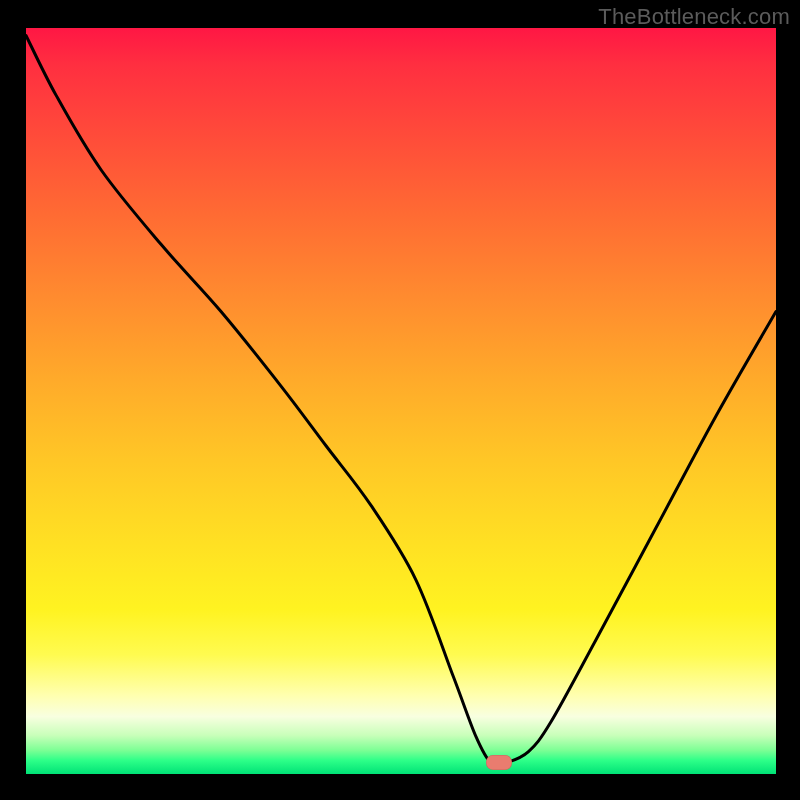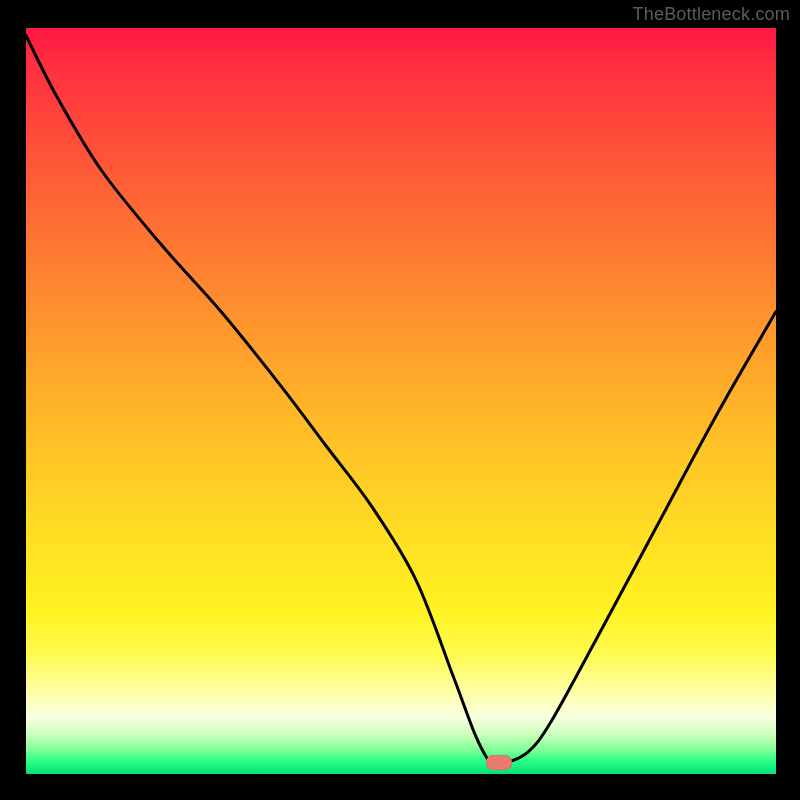--- a/index.html
+++ b/index.html
@@ -15,21 +15,21 @@
     position: relative;
     width: 800px;
     height: 800px;
     background: #000;
   }
   .watermark {
     position: absolute;
     top: 4px;
     right: 10px;
     color: #5b5b5b;
-    font-size: 18px;
+    font-size: 22px;
     font-weight: 500;
     letter-spacing: 0.2px;
     z-index: 10;
   }
   .plot-area {
     position: absolute;
     left: 26px;
     top: 28px;
     width: 750px;
     height: 746px;

